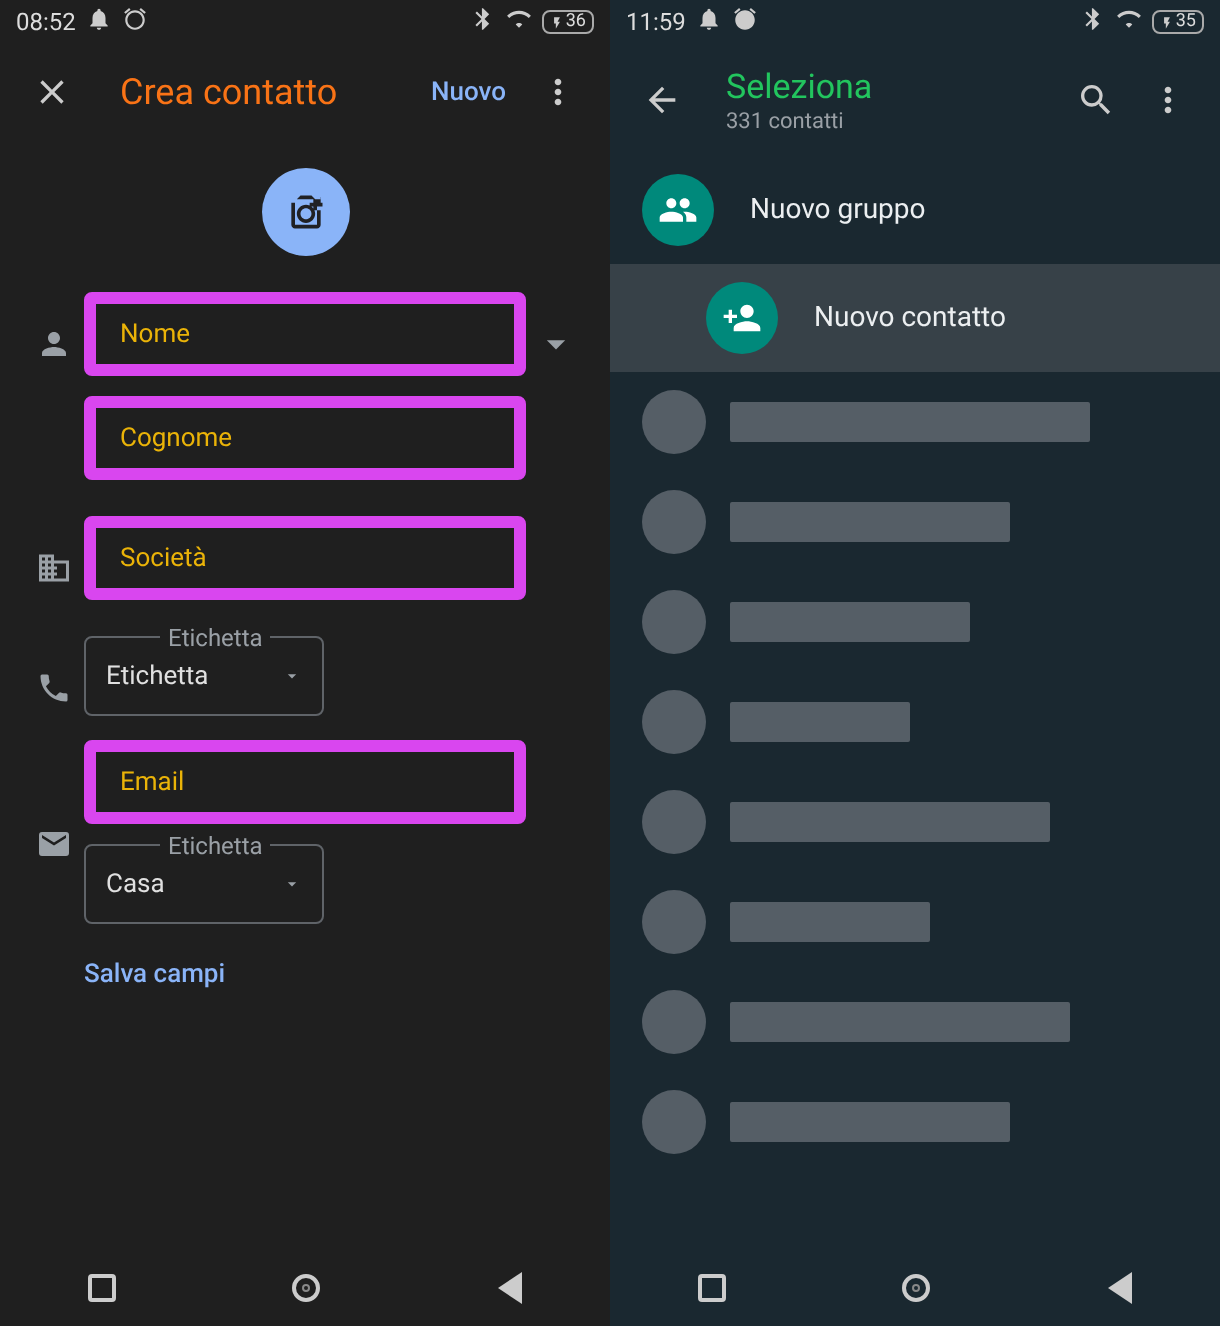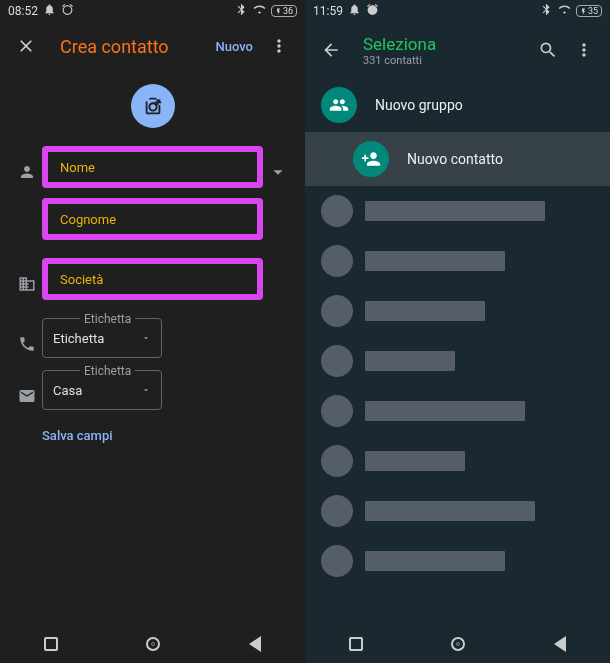--- a/index.html
+++ b/index.html
@@ -186,20 +186,23 @@
       <div class="chev-col"></div>
     </div>
 
     <div class="row">
       <div class="row-icon">
           <svg viewBox="0 0 24 24">
             <path d="M20 4H4a2 2 0 00-2 2v12a2 2 0 002 2h16a2 2 0 002-2V6a2 2 0 00-2-2zm0 4l-8 5-8-5V6l8 5 8-5v2z"></path>
           </svg>
         </div>
       <div class="field-col">
+        <div class="outlined">
+            <span>Email</span>
+          </div>
         <div class="labeled">
           <span class="floating">Etichetta</span>
           <span>Casa</span>
           <svg viewBox="0 0 24 24">
               <path d="M7 10l5 5 5-5z"></path>
             </svg>
         </div>
       </div>
       <div class="chev-col"></div>
     </div>

